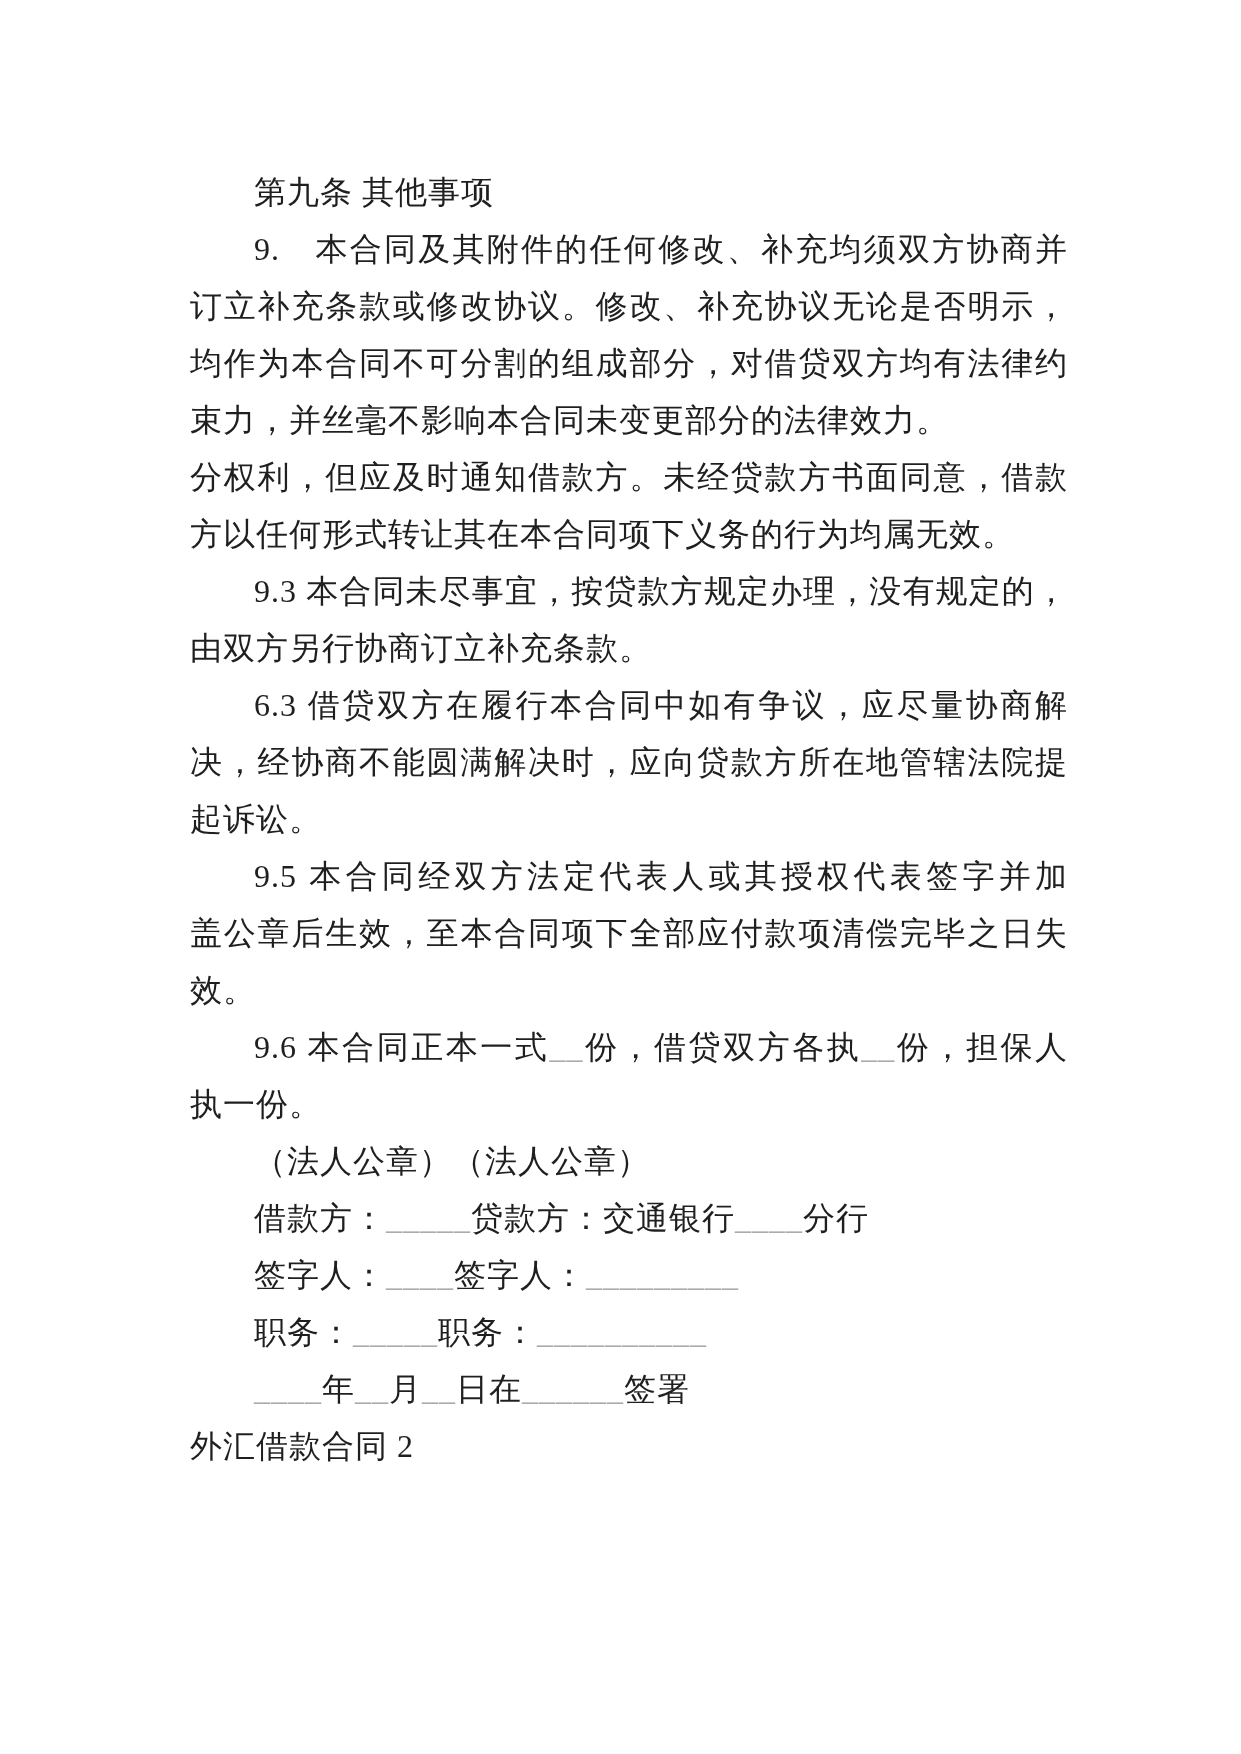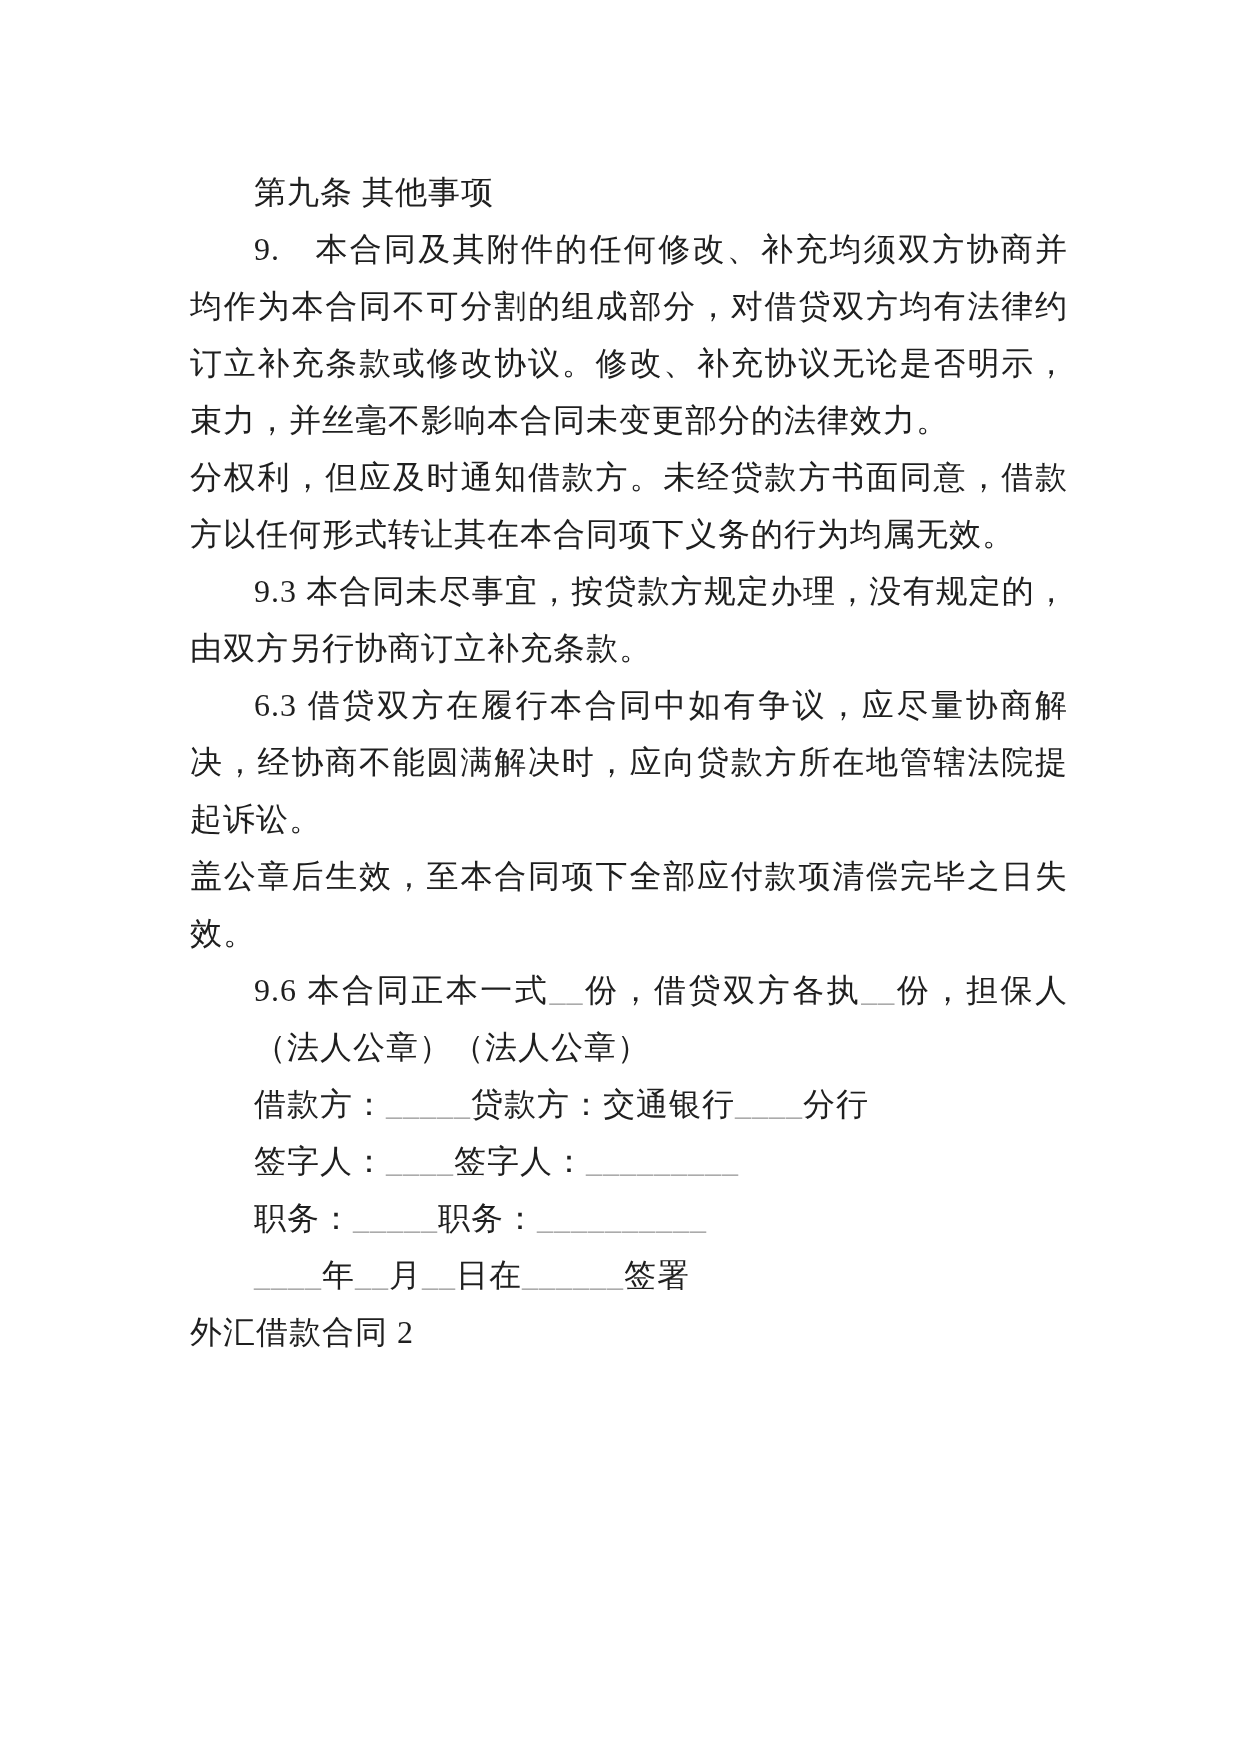--- a/index.html
+++ b/index.html
@@ -43,33 +43,35 @@
     margin-top: 20px;
   }
 </style>
 </head>
 <body>
 
 <div class="page">
   <div class="doc" id="doc">
       <div class="line indent"><span class="seg">第九条 其他事项</span></div>
       <div class="line indent just"><span class="seg">9.　本合同及其附件的任何修改、补充均须双方协商并</span></div>
+      <div class="line just"><span class="seg">订立补充条款或修改协议。修改、补充协议无论是否明示，</span></div>
       <div class="line just"><span class="seg">均作为本合同不可分割的组成部分，对借贷双方均有法律约</span></div>
-      <div class="line just"><span class="seg">订立补充条款或修改协议。修改、补充协议无论是否明示，</span></div>
       <div class="line"><span class="seg">束力，并丝毫不影响本合同未变更部分的法律效力。</span></div>
       <div class="line just"><span class="seg">分权利，但应及时通知借款方。未经贷款方书面同意，借款</span></div>
       <div class="line"><span class="seg">方以任何形式转让其在本合同项下义务的行为均属无效。</span></div>
       <div class="line indent just"><span class="seg">9.3 本合同未尽事宜，按贷款方规定办理，没有规定的，</span></div>
       <div class="line"><span class="seg">由双方另行协商订立补充条款。</span></div>
       <div class="line indent just"><span class="seg">6.3 借贷双方在履行本合同中如有争议，应尽量协商解</span></div>
       <div class="line just"><span class="seg">决，经协商不能圆满解决时，应向贷款方所在地管辖法院提</span></div>
       <div class="line"><span class="seg">起诉讼。</span></div>
+      <div class="line indent just"><span class="seg">9.5 本合同经双方法定代表人或其授权代表签字并加</span></div>
       <div class="line just"><span class="seg">盖公章后生效，至本合同项下全部应付款项清偿完毕之日失</span></div>
       <div class="line"><span class="seg">效。</span></div>
       <div class="line indent just"><span class="seg">9.6 本合同正本一式</span><span class="seg blank">__</span><span class="seg">份，借贷双方各执</span><span class="seg blank">__</span><span class="seg">份，担保人</span></div>
+      <div class="line"><span class="seg">执一份。</span></div>
       <div class="line indent"><span class="seg">（法人公章）（法人公章）</span></div>
       <div class="line indent"><span class="seg">借款方：</span><span class="seg blank">_____</span><span class="seg">贷款方：交通银行</span><span class="seg blank">____</span><span class="seg">分行</span></div>
       <div class="line indent"><span class="seg">签字人：</span><span class="seg blank">____</span><span class="seg">签字人：</span><span class="seg blank">_________</span></div>
       <div class="line indent"><span class="seg">职务：</span><span class="seg blank">_____</span><span class="seg">职务：</span><span class="seg blank">__________</span></div>
       <div class="line indent"><span class="seg blank">____</span><span class="seg">年</span><span class="seg blank">__</span><span class="seg">月</span><span class="seg blank">__</span><span class="seg">日在</span><span class="seg blank">______</span><span class="seg">签署</span></div>
       <div class="line"><span class="seg">外汇借款合同 2</span></div>
     </div>
 </div>
 
 </body></html>

